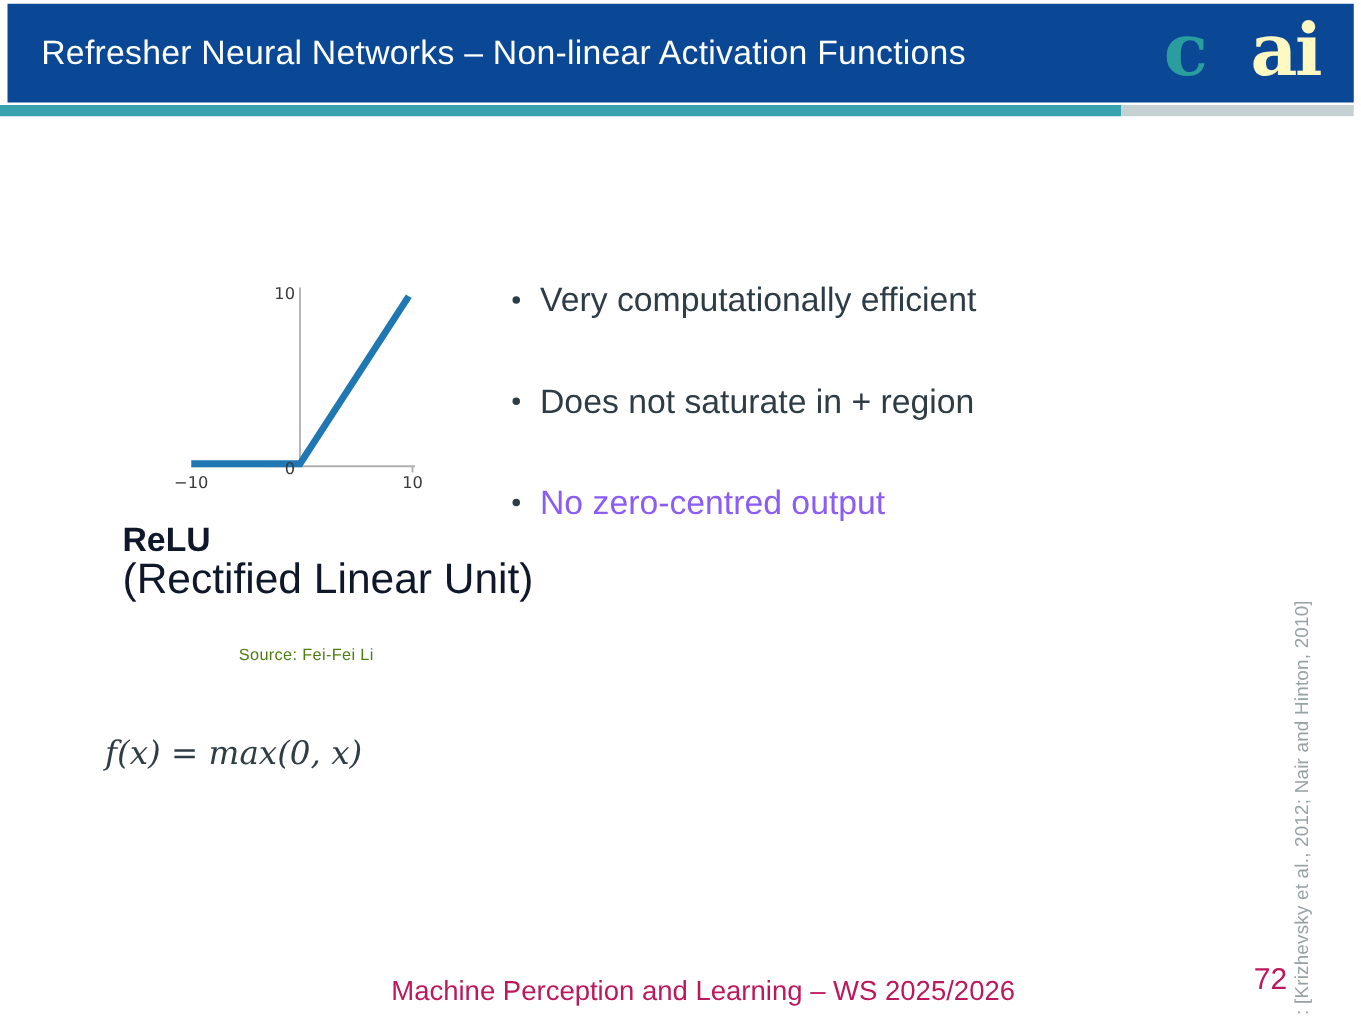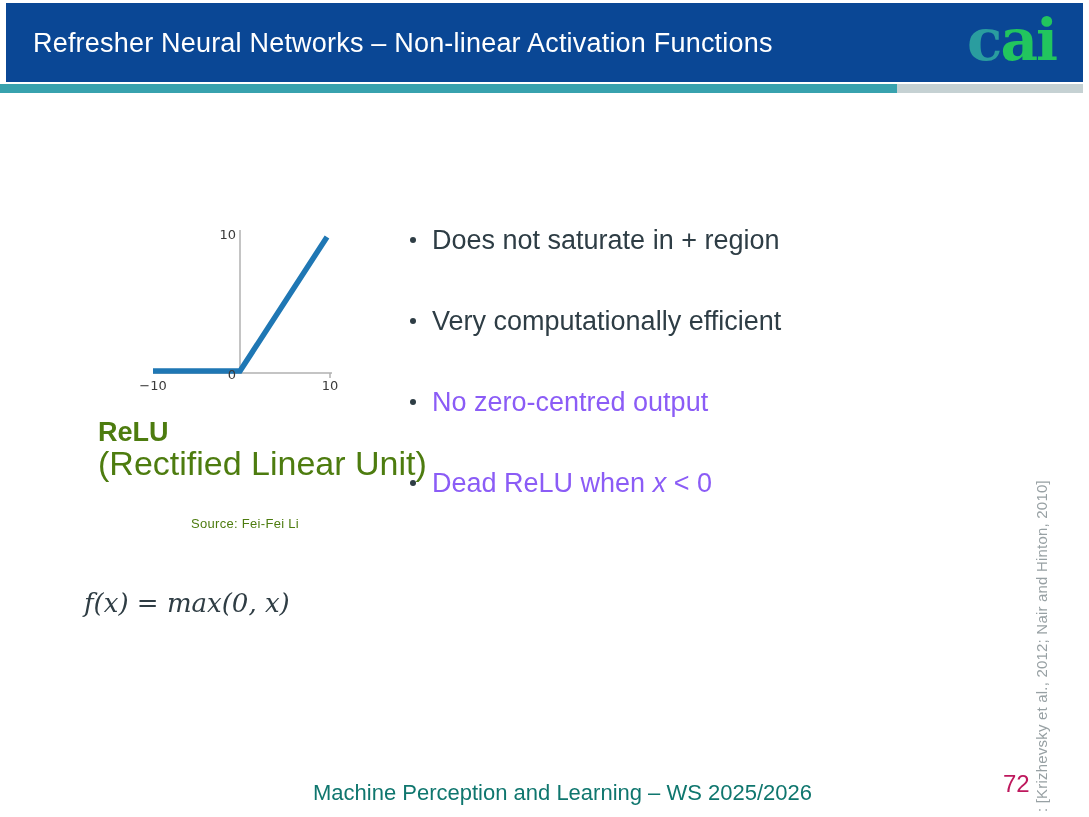--- a/index.html
+++ b/index.html
@@ -17,29 +17,29 @@
     position:absolute; left:27px; top:50%; transform:translateY(-50%);
     color:#ffffff; font-size:27px; font-weight:500; letter-spacing:0.2px;
     white-space:nowrap;
   }
   .logo {
     position:absolute; right:27px; top:8px;
     font-family:"DejaVu Serif", serif; font-weight:bold; font-size:58px;
     line-height:58px; letter-spacing:-2px;
   }
   .logo .logo-c { color:#2a9d9f; }
-  .logo .logo-ai { color:#22c55e; }
+  .logo .logo-ai { color:#fef9c3;margin-left:36px; }
   .accent-teal { position:absolute; left:0; top:84px; width:897px; height:9px; background:#38a2ae; }
   .accent-gray { position:absolute; left:897px; top:84px; width:186px; height:9px; background:#c5d1d3; }
 
   
   .relu-chart { position:absolute; left:140px; top:222px; width:200px; height:175px; }
   .relu-chart text { font-family:"DejaVu Sans", sans-serif; font-size:13px; fill:#3a3a3a; }
 
-  .fig-label { position:absolute; left:98px; top:417px; line-height:31px; color:#4d7c0f; }
+  .fig-label { position:absolute; left:98px; top:417px; line-height:31px; color:#0f172a; }
   .fig-label-bold { font-size:27px; font-weight:bold; }
   .fig-label-sub  { font-size:34px; }
   .fig-source {
     position:absolute; left:140px; top:516px; width:210px; text-align:center;
     font-size:13px; color:#4d7c0f; letter-spacing:0.3px;
   }
   .formula {
     position:absolute; left:84px; top:588px;
     font-family:"DejaVu Serif", serif; font-style:italic;
     font-size:26px; color:#2f3d44;
@@ -54,21 +54,21 @@
   .bullet .dot {
     flex:none; width:6px; height:6px; border-radius:50%;
     background:#2e3d45; margin:20px 16px 0 2px;
   }
   .bullet.red .btext { color:#8b5cf6; }
   .bullet .btext em { font-style:italic; }
 
   
   .footer-course {
     position:absolute; left:313px; top:780px;
-    font-size:22px; color:#0f766e; white-space:nowrap;
+    font-size:22px; color:#be185d; white-space:nowrap;
   }
   .page-number { position:absolute; left:1003px; top:770px; font-size:24px; color:#be185d; }
   .citation {
     position:absolute; left:1033px; top:812px; width:380px;
     transform:rotate(-90deg); transform-origin:0 0;
     font-size:15px; color:#98a1a4; white-space:nowrap; letter-spacing:0.2px;
   }
 </style>
 </head>
 <body>
@@ -98,33 +98,29 @@
     <div class="fig-label-sub">(Rectified Linear Unit)</div>
   </div>
 
   <div class="fig-source">Source: Fei-Fei Li</div>
 
   <div class="formula">f(x) = max(0, x)</div>
 
   <ul class="bullets">
       <li class="bullet">
         <span class="dot"></span>
-        <span class="btext"><span>Does not saturate in + region</span></span>
+        <span class="btext"><span>Very computationally efficient</span></span>
       </li>
       <li class="bullet">
         <span class="dot"></span>
-        <span class="btext"><span>Very computationally efficient</span></span>
+        <span class="btext"><span>Does not saturate in + region</span></span>
       </li>
       <li class="bullet red">
         <span class="dot"></span>
         <span class="btext"><span>No zero-centred output</span></span>
-      </li>
-      <li class="bullet red">
-        <span class="dot"></span>
-        <span class="btext"><span>Dead ReLU when </span><em>x</em><span> &lt; 0</span></span>
       </li>
     </ul>
 
   <div class="footer-course">Machine Perception and Learning – WS 2025/2026</div>
   <div class="page-number">72</div>
   <div class="citation">: [Krizhevsky et al., 2012; Nair and Hinton, 2010]</div>
 
 </div>
 
 </body></html>

